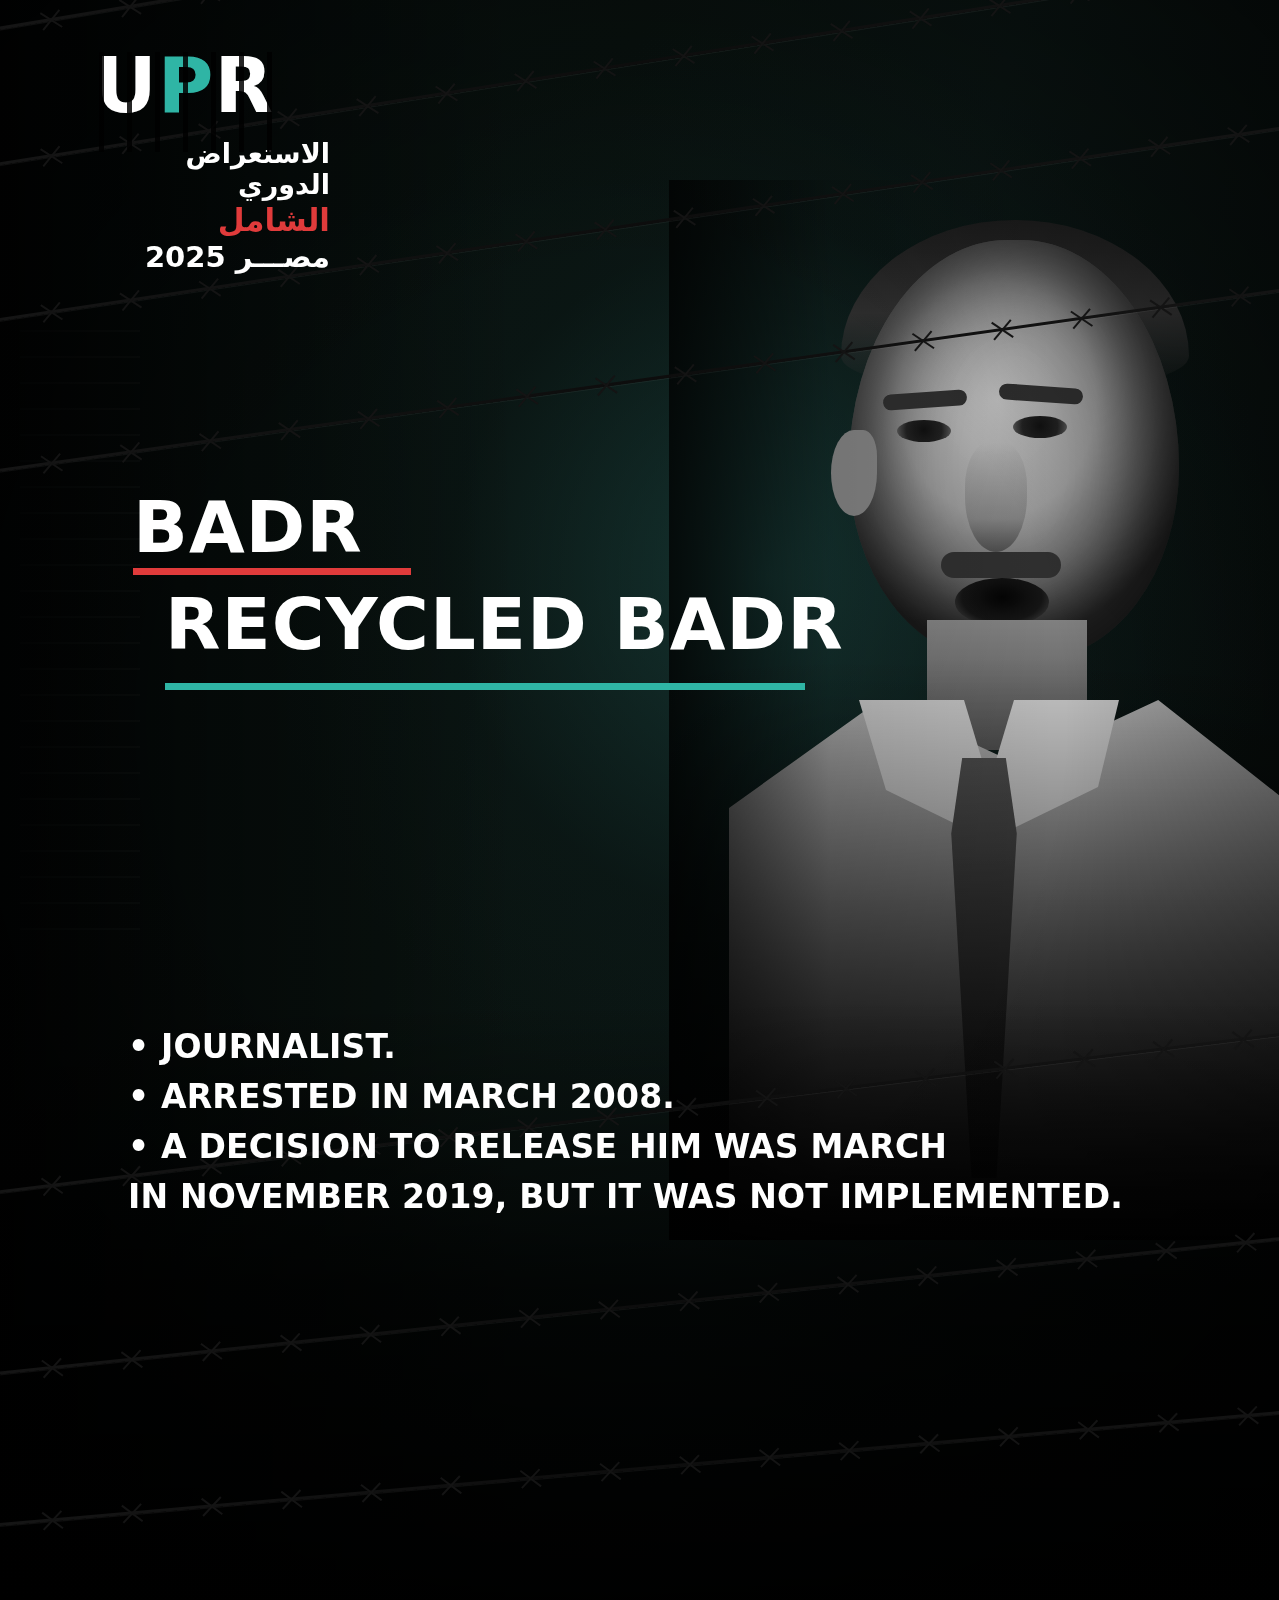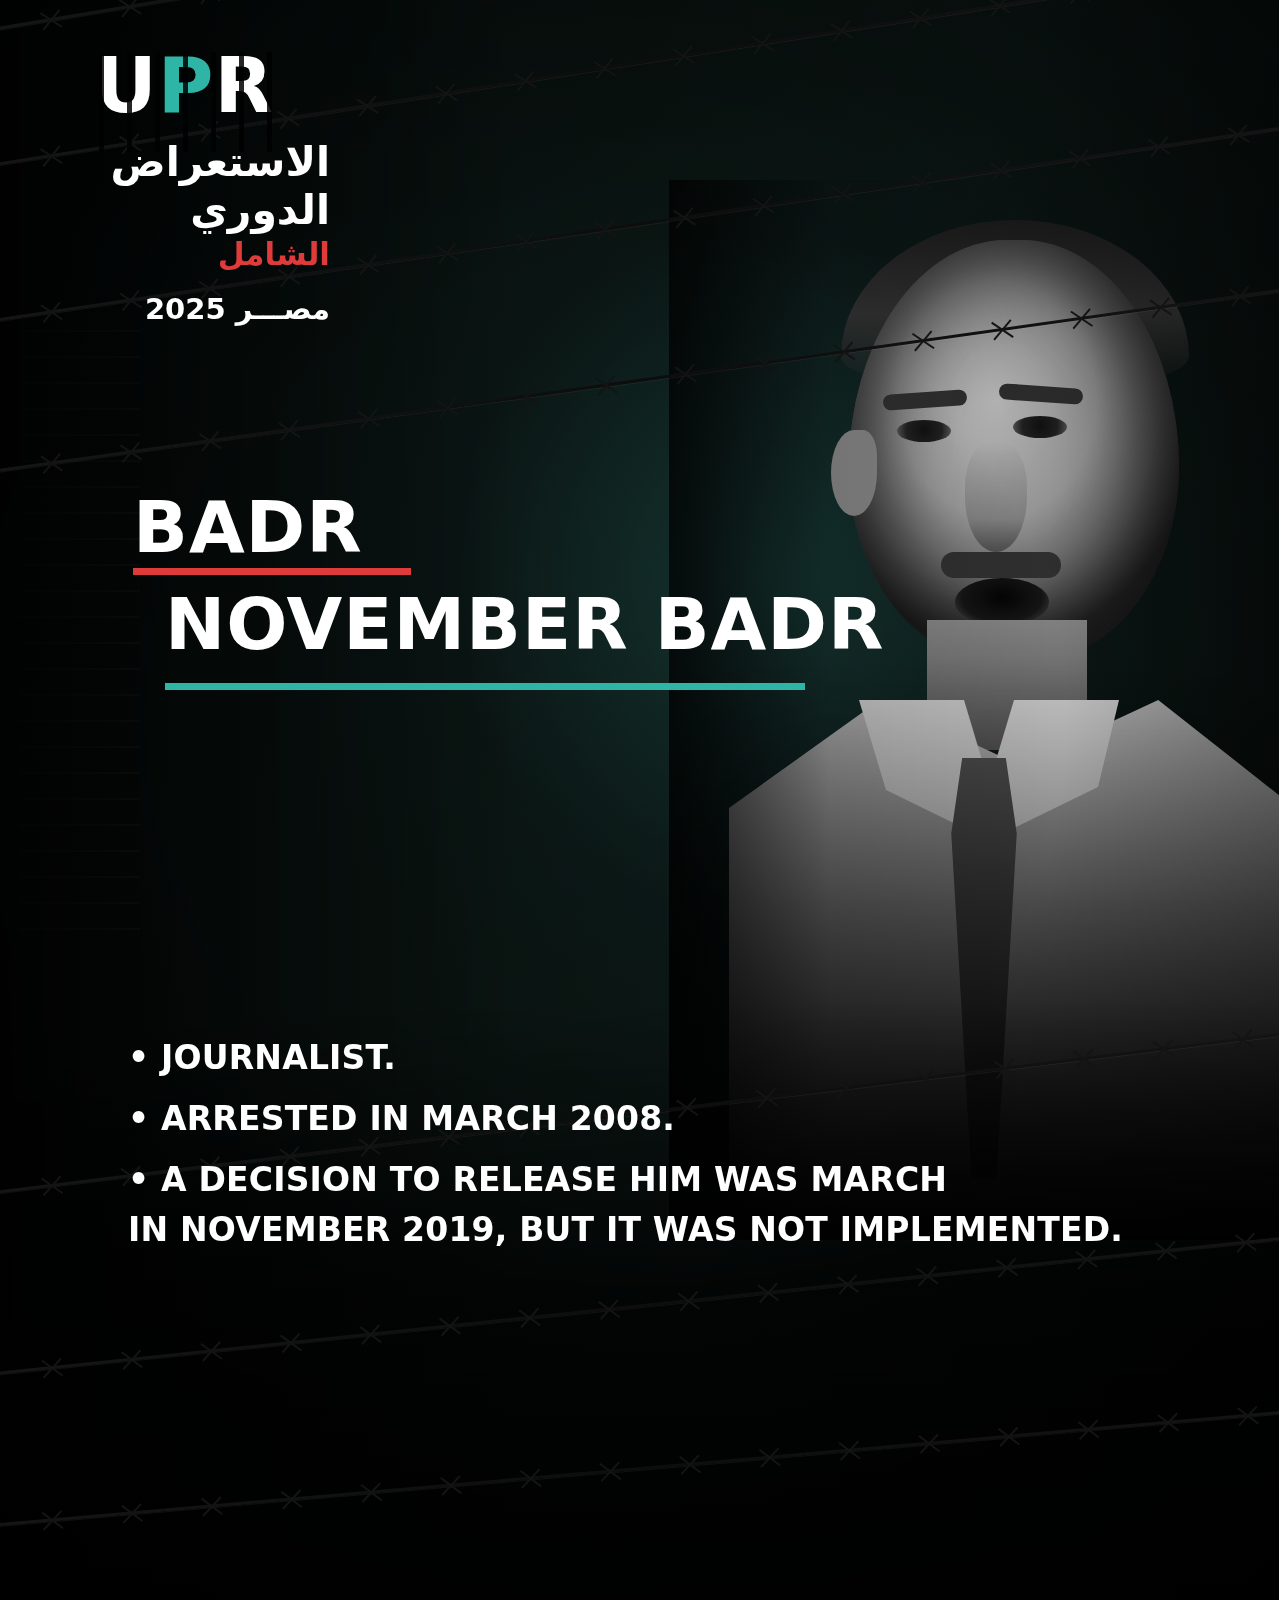--- a/index.html
+++ b/index.html
@@ -224,21 +224,21 @@
     position: absolute;
     left: 4px;
     top: 4px;
     width: 190px;
     height: 100px;
     background: repeating-linear-gradient(90deg, rgba(0,0,0,0.85) 0px, rgba(0,0,0,0.85) 5px, rgba(0,0,0,0) 5px, rgba(0,0,0,0) 28px);
     pointer-events: none;
   }
   .logo-ar1 {
     margin-top: 14px;
-    font-size: 41px;
+    font-size: 27px;
     font-weight: 700;
     color: #ffffff;
     direction: rtl;
     text-align: right;
     width: 235px;
     font-family: "DejaVu Sans", sans-serif;
   }
   .logo-ar2 {
     font-size: 31px;
     font-weight: 700;
@@ -249,21 +249,21 @@
     margin-top: 2px;
     font-family: "DejaVu Sans", sans-serif;
   }
   .logo-ar3 {
     font-size: 29px;
     font-weight: 700;
     color: #ffffff;
     direction: rtl;
     text-align: right;
     width: 235px;
-    margin-top: 20px;
+    margin-top: 2px;
     font-family: "DejaVu Sans", sans-serif;
   }
 
   
   .name-block {
     position: absolute;
     left: 133px;
     top: 490px;
     width: 760px;
   }
@@ -314,21 +314,20 @@
     width: 1110px;
     color: #ffffff;
     font-size: 33px;
     font-weight: 700;
     line-height: 1.52;
     letter-spacing: 0.2px;
     font-family: "DejaVu Sans", sans-serif;
   }
   .fact {
     white-space: pre-line;
-    margin-top: 11px;
   }
 </style>
 </head>
 <body>
 
 <div class="poster">
 
   <div class="bg-base"></div>
   <div class="ruler"></div>
 
@@ -475,21 +474,21 @@
       <div class="logo-bars"></div>
     </div>
     <div class="logo-ar1">الاستعراض الدوري</div>
     <div class="logo-ar2">الشامل</div>
     <div class="logo-ar3">مصـــر 2025</div>
   </div>
 
   <div class="name-block">
     <div class="name-first">BADR</div>
     <div class="rule-red"></div>
-    <div class="name-last">NOVEMBER BADR</div>
+    <div class="name-last">RECYCLED BADR</div>
     <div class="rule-teal"></div>
   </div>
 
   <div class="facts">
     <div class="fact">• JOURNALIST.</div>
     <div class="fact">• ARRESTED IN MARCH 2008.</div>
     <div class="fact">• A DECISION TO RELEASE HIM WAS MARCH
 IN NOVEMBER 2019, BUT IT WAS NOT IMPLEMENTED.</div>
   </div>
 

